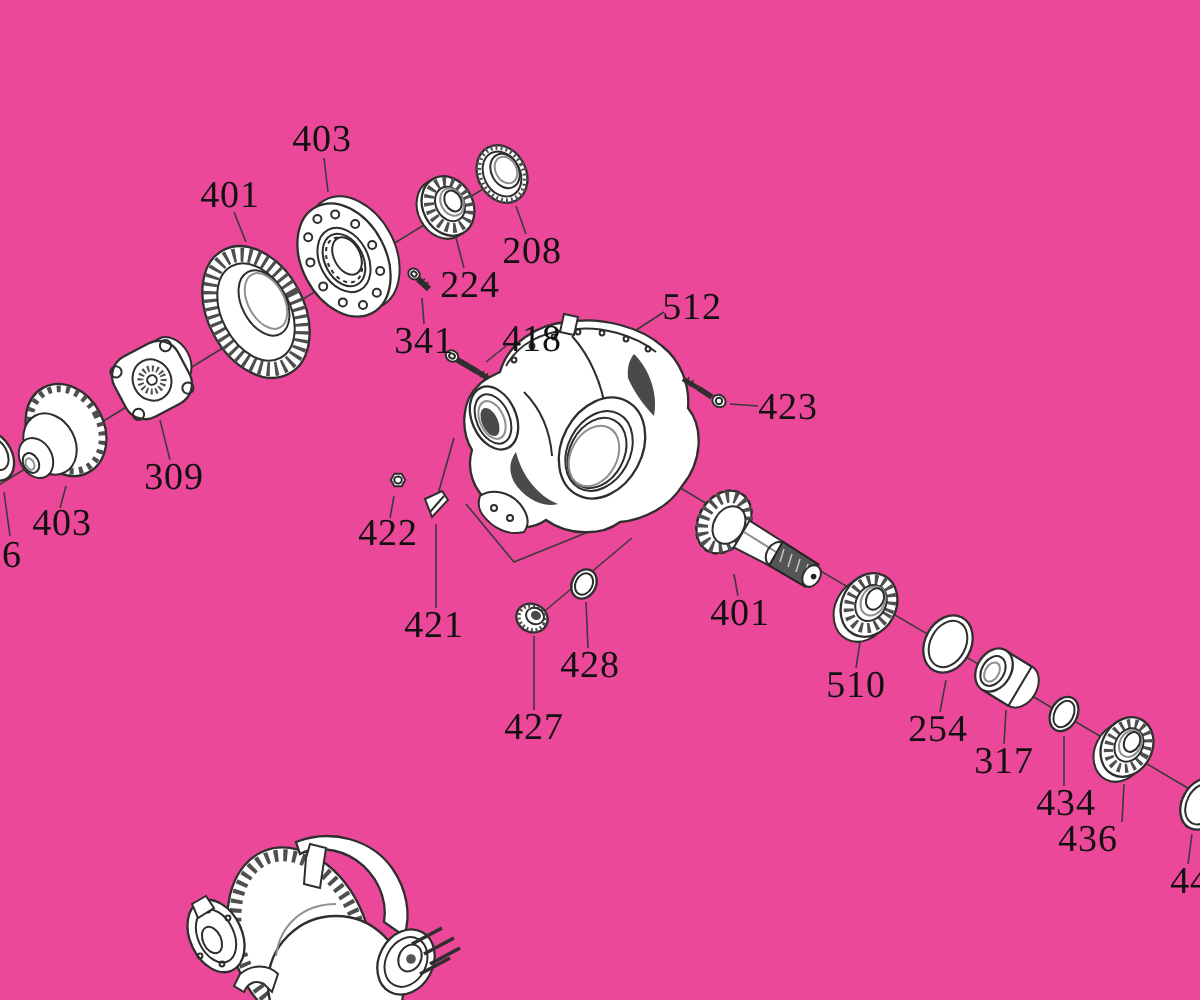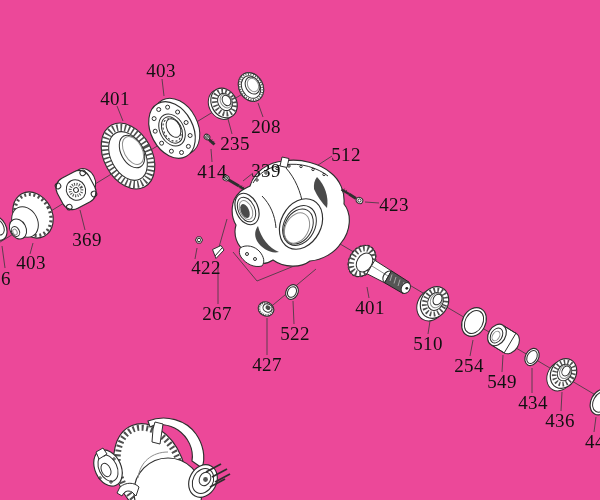--- a/index.html
+++ b/index.html
@@ -307,32 +307,32 @@
       <line x1="210" y1="487" x2="225" y2="479"></line>
       <line x1="215" y1="482" x2="230" y2="474"></line>
     </g>
     <path class="p" d="M120,487 C126,482 134,482 139,487 L136,496 L132,492 C128,490 124,491 122,496 L117,493 Z"></path>
   </g>
 </svg>
 
   <div class="callout" style="left:161px;top:70px">403</div>
   <div class="callout" style="left:115px;top:98px">401</div>
   <div class="callout" style="left:266px;top:126px">208</div>
-  <div class="callout" style="left:235px;top:143px">235</div>
-  <div class="callout" style="left:212px;top:171px">414</div>
-  <div class="callout" style="left:266px;top:170px">339</div>
+  <div class="callout" style="left:235px;top:143px">224</div>
+  <div class="callout" style="left:212px;top:171px">341</div>
+  <div class="callout" style="left:266px;top:170px">418</div>
   <div class="callout" style="left:346px;top:154px">512</div>
   <div class="callout" style="left:394px;top:204px">423</div>
-  <div class="callout" style="left:87px;top:239px">369</div>
+  <div class="callout" style="left:87px;top:239px">309</div>
   <div class="callout" style="left:31px;top:262px">403</div>
   <div class="callout" style="left:6px;top:278px">6</div>
-  <div class="callout" style="left:206px;top:267px">422</div>
-  <div class="callout" style="left:217px;top:313px">267</div>
+  <div class="callout" style="left:194px;top:267px">422</div>
+  <div class="callout" style="left:217px;top:313px">421</div>
   <div class="callout" style="left:267px;top:364px">427</div>
-  <div class="callout" style="left:295px;top:333px">522</div>
+  <div class="callout" style="left:295px;top:333px">428</div>
   <div class="callout" style="left:370px;top:307px">401</div>
   <div class="callout" style="left:428px;top:343px">510</div>
   <div class="callout" style="left:469px;top:365px">254</div>
-  <div class="callout" style="left:502px;top:381px">549</div>
+  <div class="callout" style="left:502px;top:381px">317</div>
   <div class="callout" style="left:533px;top:402px">434</div>
-  <div class="callout" style="left:560px;top:420px">436</div>
+  <div class="callout" style="left:544px;top:420px">436</div>
   <div class="callout" style="left:595px;top:441px">44</div>
 </div>
 
 </body></html>

